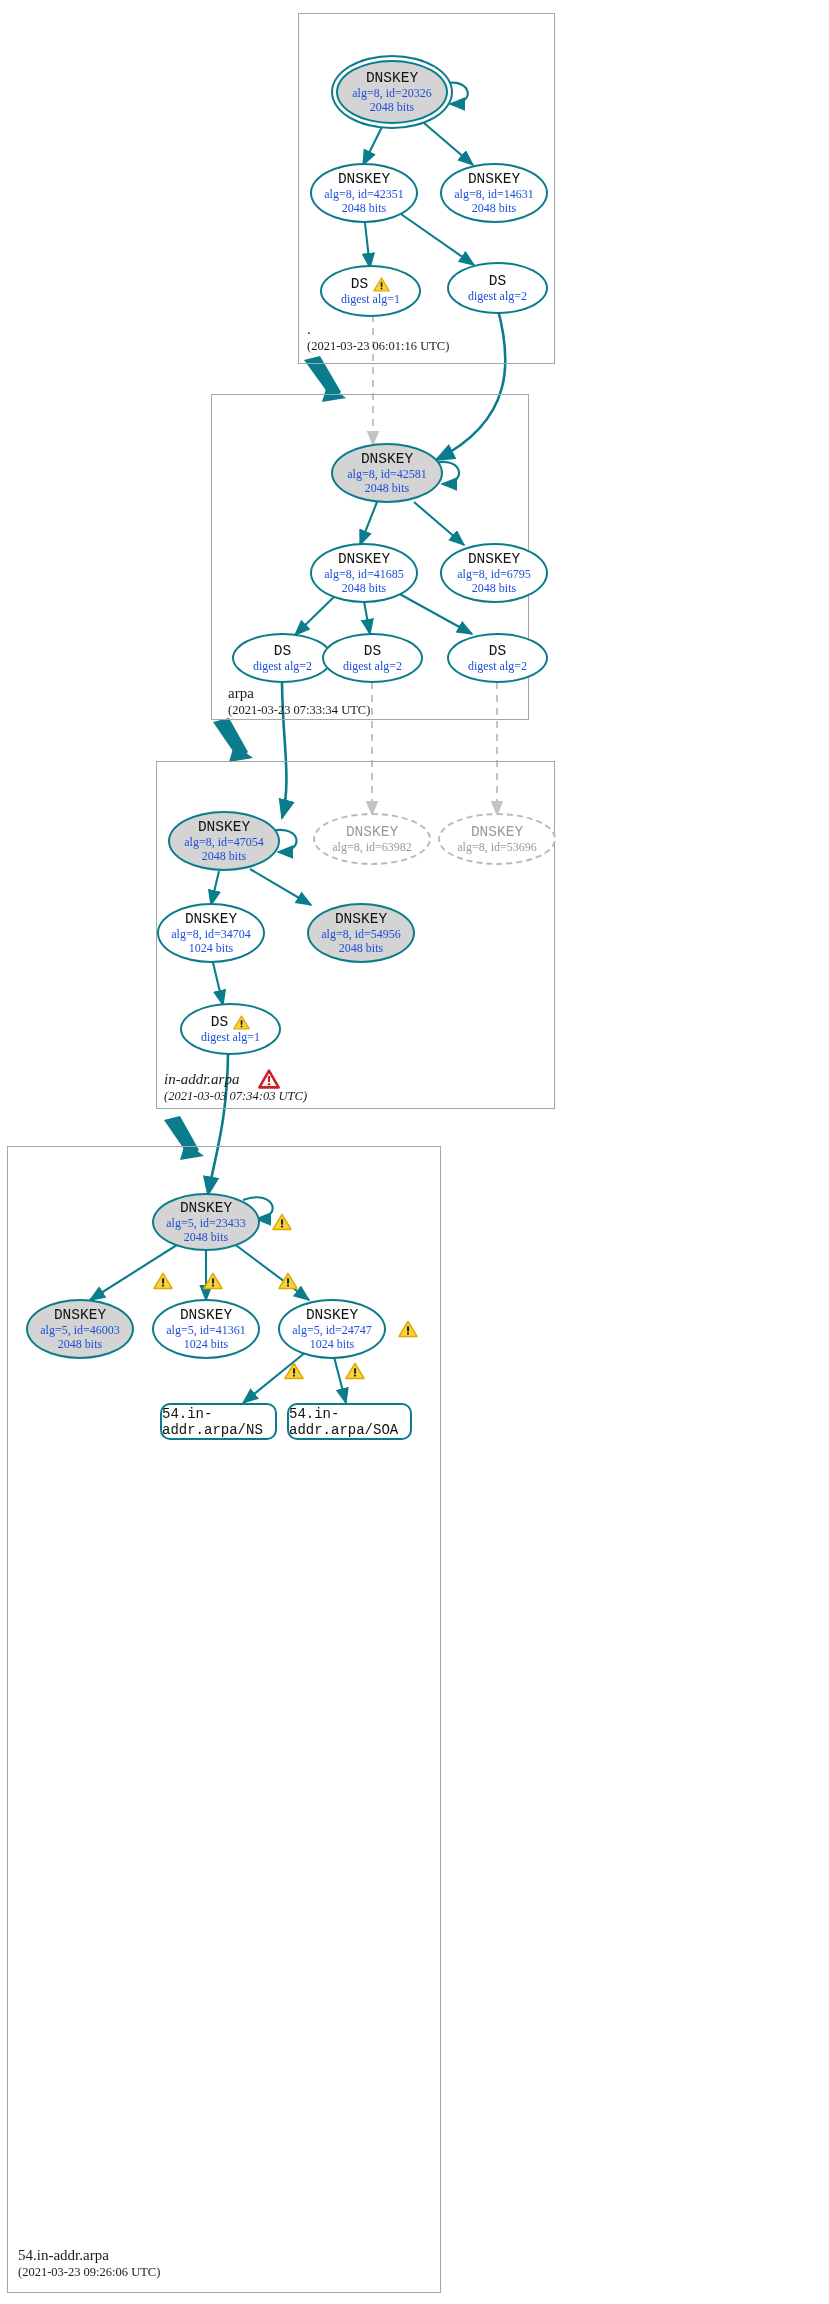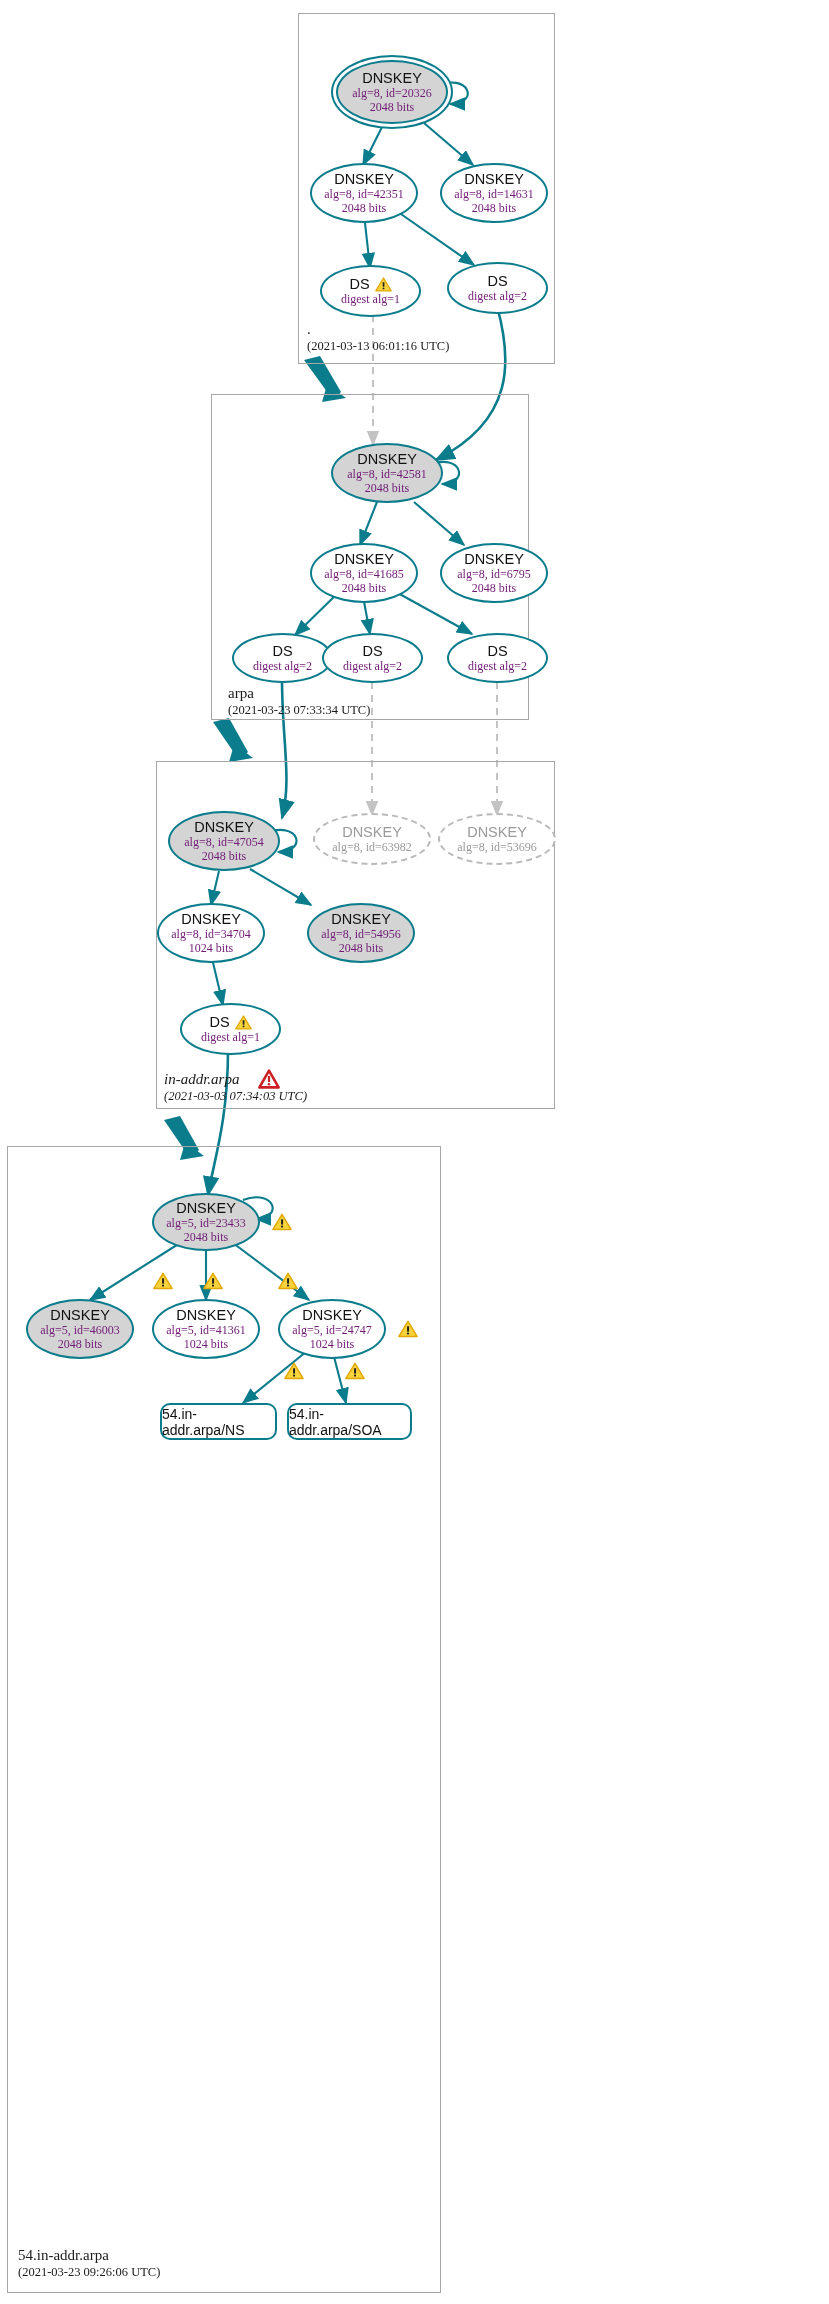--- a/index.html
+++ b/index.html
@@ -11,22 +11,22 @@
   .zone-label{position:absolute;font-family:"Liberation Serif",serif;color:#1a1a1a;white-space:nowrap;}
   .zone-name{font-size:15px;line-height:18px;}
   .zone-time{font-size:12.5px;line-height:17px;}
   
   .node{position:absolute;display:flex;flex-direction:column;align-items:center;justify-content:center;
         box-sizing:border-box;text-align:center;}
   .ell{border-radius:50%;border:2px solid #0a7c8c;background:#ffffff;}
   .ell.filled{background:#d4d4d4;}
   .ell.ghost{border:2px dashed #b9b9b9;background:#ffffff;}
   .ell.dbl{box-shadow:0 0 0 3px #ffffff,0 0 0 5px #0a7c8c;}
-  .t1{font-family:Liberation Sans, sans-serif;font-size:14.5px;color:#111;line-height:16px;}
-  .t2{font-family:"Liberation Serif",serif;font-size:12px;color:#701a75;line-height:14px;}
+  .t1{font-family:Liberation Mono, monospace;font-size:14.5px;color:#111;line-height:16px;}
+  .t2{font-family:"Liberation Serif",serif;font-size:12px;color:#1d4ed8;line-height:14px;}
   .ghost .t1,.ghost .t2{color:#9a9a9a;}
   .rrset{position:absolute;border:2px solid #0a7c8c;border-radius:10px;background:#fff;
          display:flex;align-items:center;justify-content:center;box-sizing:border-box;}
   .rrset .t1{font-size:14px;}
   .titlerow{display:flex;align-items:center;justify-content:center;gap:5px;}
 </style>
 </head>
 <body>
 
 <div id="stage">
@@ -99,21 +99,21 @@
     </g>
   </svg>
 
   <div class="zone" style="left:298px;top:13px;width:257px;height:351px;"></div>
   <div class="zone" style="left:211px;top:394px;width:318px;height:326px;"></div>
   <div class="zone" style="left:156px;top:761px;width:399px;height:348px;"></div>
   <div class="zone" style="left:7px;top:1146px;width:434px;height:1147px;"></div>
 
   <div class="zone-label" style="left:307px;top:320px;">
     <div class="zone-name">.</div>
-    <div class="zone-time">(2021-03-13 06:01:16 UTC)</div>
+    <div class="zone-time">(2021-03-23 06:01:16 UTC)</div>
   </div>
 
   <div class="zone-label" style="left:228px;top:684px;">
     <div class="zone-name">arpa</div>
     <div class="zone-time">(2021-03-23 07:33:34 UTC)</div>
   </div>
 
   <div class="zone-label" style="left:164px;top:1070px;font-style:italic;">
     <div class="zone-name">in-addr.arpa</div>
     <div class="zone-time">(2021-03-03 07:34:03 UTC)</div>

